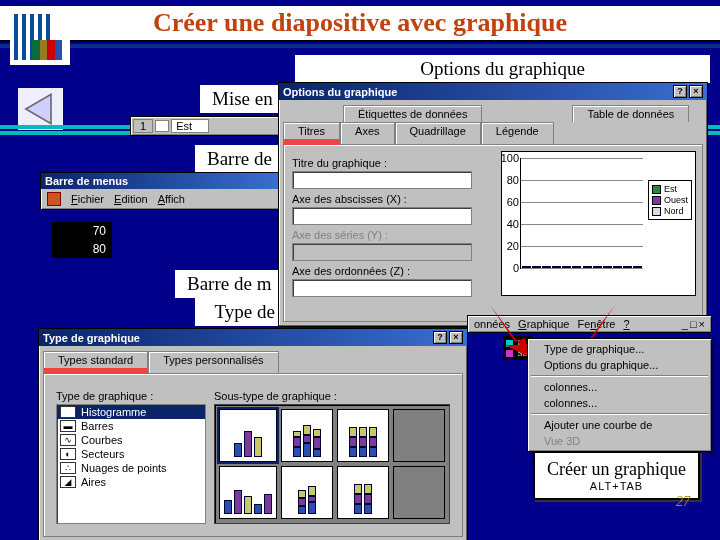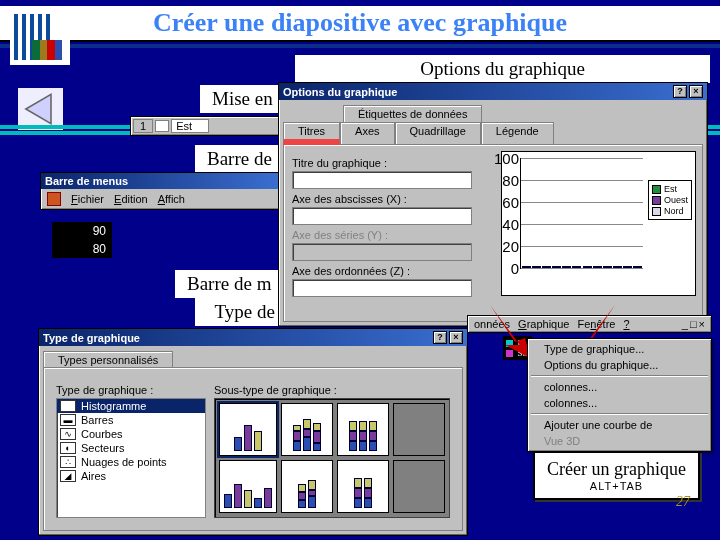--- a/index.html
+++ b/index.html
@@ -9,21 +9,21 @@
     font-family: "Times New Roman", serif;
     position: relative;
     overflow: hidden;
   }
   .page-title {
     position: absolute;
     top: 6px; left: 0; right: 0;
     text-align: center;
     font-size: 26px;
     font-weight: bold;
-    color: #3b82f6;
+    color: #c2410c;
     background: #fff;
     padding: 2px 0;
     border-bottom: 2px solid #000;
     z-index: 1;
   }
   .page-title::after {
     content: "";
     position: absolute;
     left: 0; right: 0; bottom: -8px;
     height: 4px;
@@ -134,21 +134,21 @@
   .chartbox {
     position:absolute; right:6px; top:6px;
     width:195px; height:145px;
     background:#fff; border:1px solid #000;
   }
   .chartarea {
     position:absolute; left:18px; top:6px; right:52px; bottom:26px;
     border-left:1px solid #000; border-bottom:1px solid #000;
   }
   .gridline { position:absolute; left:0; right:0; border-top:1px solid #888;}
-  .ytick { position:absolute; right:100%; font-size:15px; transform:translate(-2px,-50%);}
+  .ytick { position:absolute; right:100%; font-size:11px; transform:translate(-2px,-50%);}
   .bars { position:absolute; left:0; right:0; bottom:0; top:0; display:flex; align-items:flex-end;}
   .bgroup { flex:1; display:flex; align-items:flex-end; justify-content:center; gap:1px;}
   .bar { width:9px; border:1px solid #003; }
   .b-est{background:#1e8e3e;}
   .b-ouest{background:#7a3b9a;}
   .b-nord{background:#d9d9e8;}
   .legend {
     position:absolute; right:3px; top:28px;
     border:1px solid #000; background:#fff;
     font-size:9px; padding:2px 3px;
@@ -262,40 +262,41 @@
     </div>
   <div style="display:flex;gap:10px;padding:3px 6px;align-items:center;">
     <span style="width:14px;height:14px;display:inline-block;background:#c52;border:1px solid #800;"></span>
     <span><u>F</u>ichier</span>
     <span><u>E</u>dition</span>
     <span><u>A</u>ffich</span>
   </div>
 </div>
 
 <div class="frag" style="top:222px;left:52px;width:60px;background:#000;color:#fff;border:none;box-shadow:none;">
-  <div style="text-align:right;padding:2px 6px;font-size:12px;">90</div>
+  <div style="text-align:right;padding:2px 6px;font-size:12px;">70</div>
   <div style="text-align:right;padding:2px 6px;font-size:12px;">80</div>
 </div>
 
 <div class="frag" style="top:116px;left:130px;width:160px;display:flex;align-items:center;padding:2px;gap:2px;">
   <span style="background:#c0c0c0;border:1px solid #808080;padding:0 6px;">1</span>
   <span style="width:14px;height:12px;background:#fff;border:1px solid #808080;display:inline-block;"></span>
   <span style="background:#fff;border:1px solid #808080;padding:0 16px 0 4px;">Est</span>
 </div>
 
 <div id="opts-dlg" class="win9x" style="top:82px;left:278px;width:430px;">
   <div class="titlebar">
     <span>Options du graphique</span>
     <div class="btns">
         <div class="tb-btn">?</div>
         <div class="tb-btn">×</div>
       </div>
   </div>
   <div class="tabstrip">
     <div class="tab" style="margin-left:60px;">Étiquettes de données</div>
+    <div class="tab" style="margin-left:90px;">Table de données</div>
   </div>
   <div class="tabstrip" style="padding-top:0;">
     <div class="tab active">Titres</div>
     <div class="tab">Axes</div>
     <div class="tab">Quadrillage</div>
     <div class="tab">Légende</div>
   </div>
   <div class="panel" style="height:178px;">
     <div>
       <div class="fieldlabel">Titre du graphique :</div>
@@ -365,20 +366,21 @@
 
 <div id="type-dlg" class="win9x" style="top:328px;left:38px;width:430px;">
   <div class="titlebar">
     <span>Type de graphique</span>
     <div class="btns">
         <div class="tb-btn">?</div>
         <div class="tb-btn">×</div>
       </div>
   </div>
   <div class="tabstrip">
+    <div class="tab active">Types standard</div>
     <div class="tab">Types personnalisés</div>
   </div>
   <div class="panel">
     <div class="body" style="display:flex;gap:8px;align-items:center;">
       <div class="typelist">
         <div class="fieldlabel">Type de graphique :</div>
         <div class="typelist-box" id="typelist">
             <div class="typeitem sel">
               <span class="typeicon" style="font-size: 9px; justify-content: center;">▮</span>
               <span>Histogramme</span>

